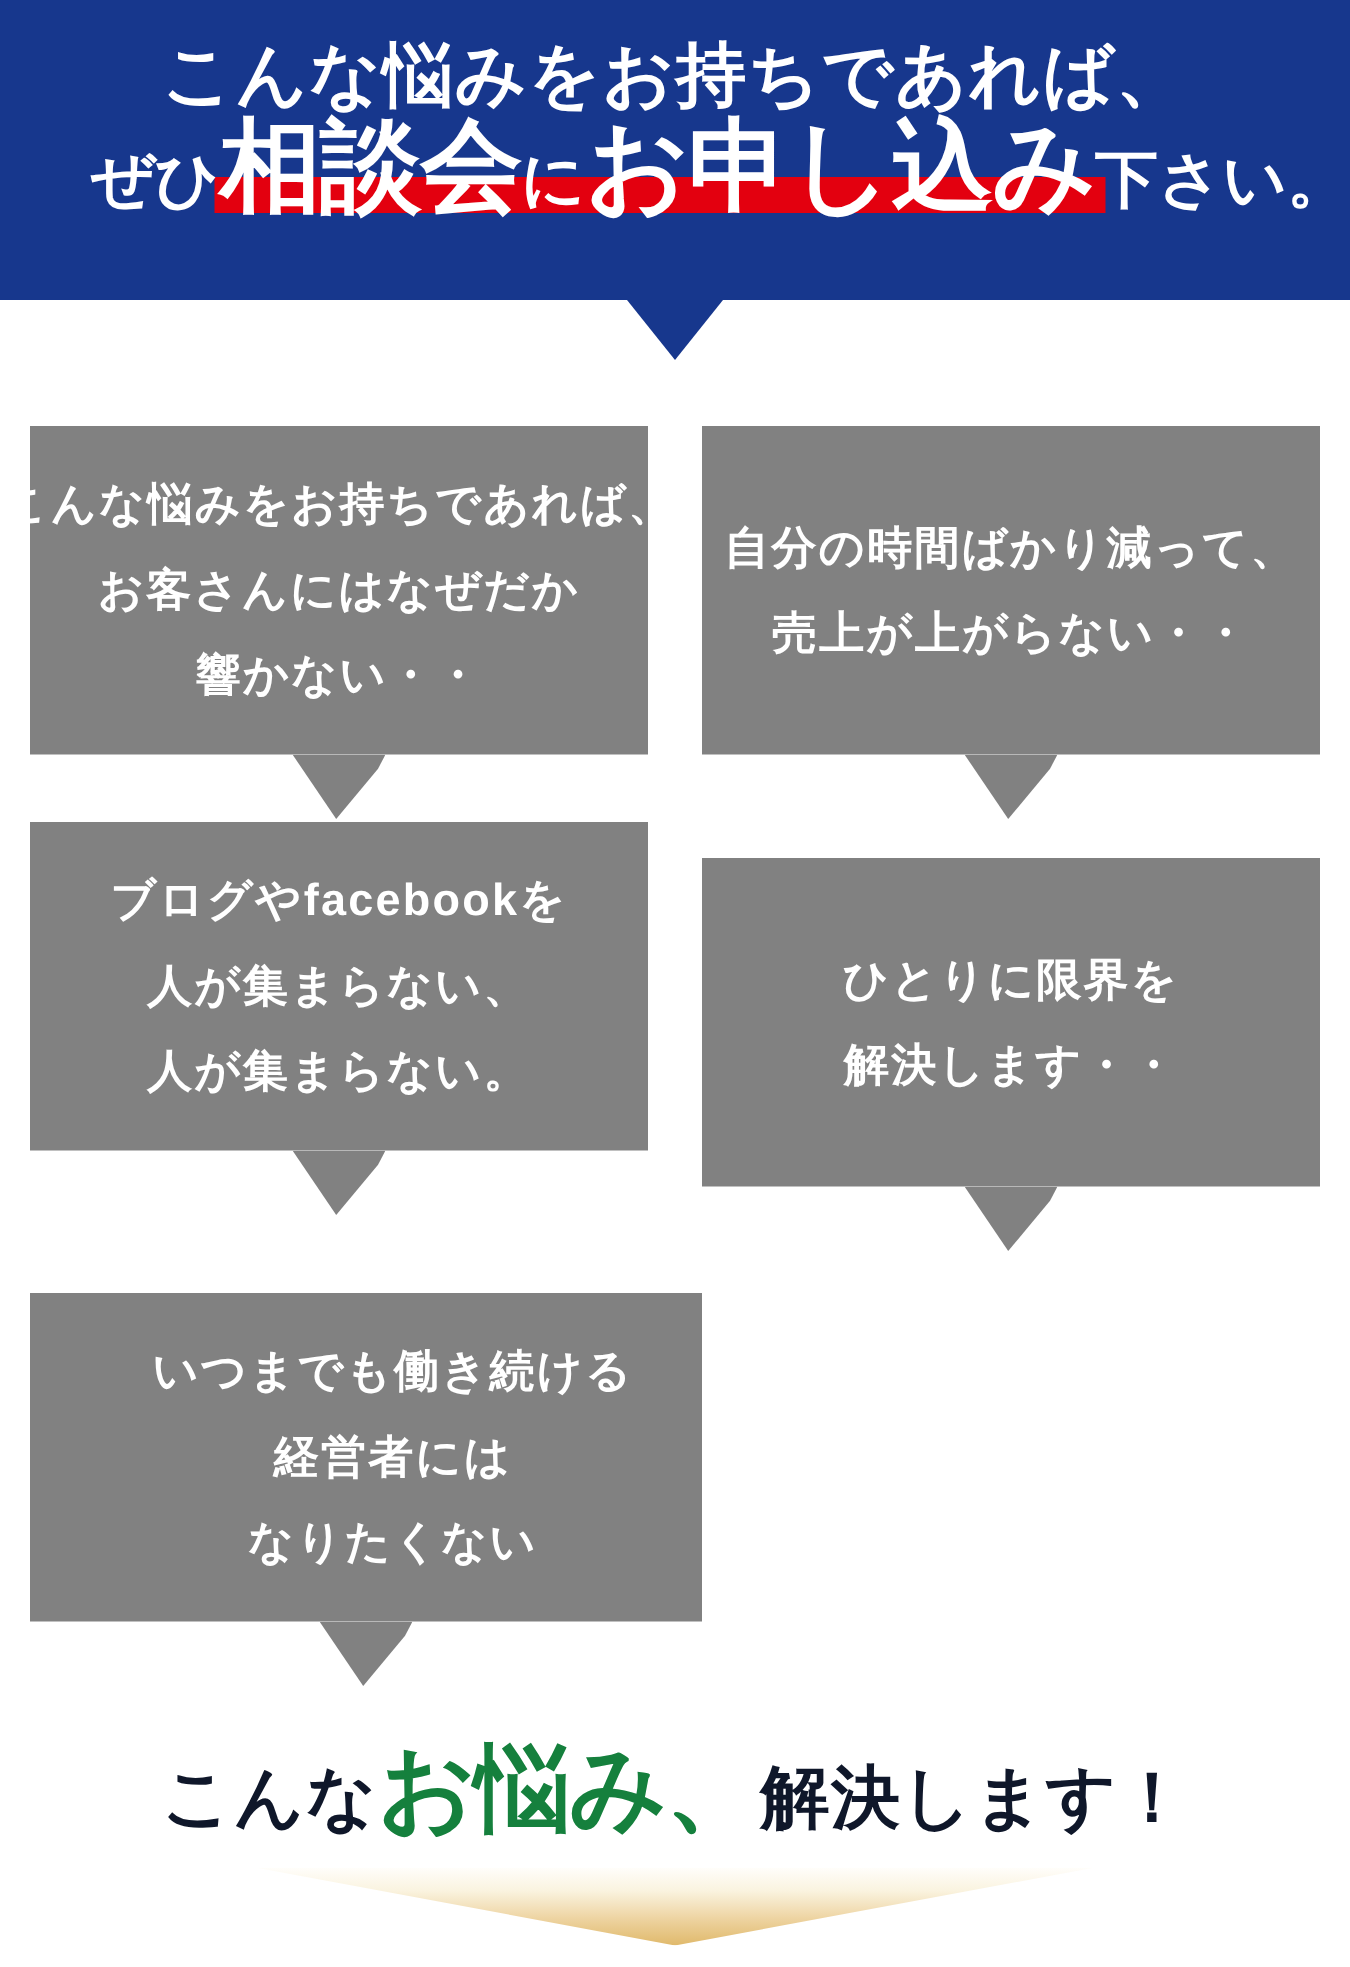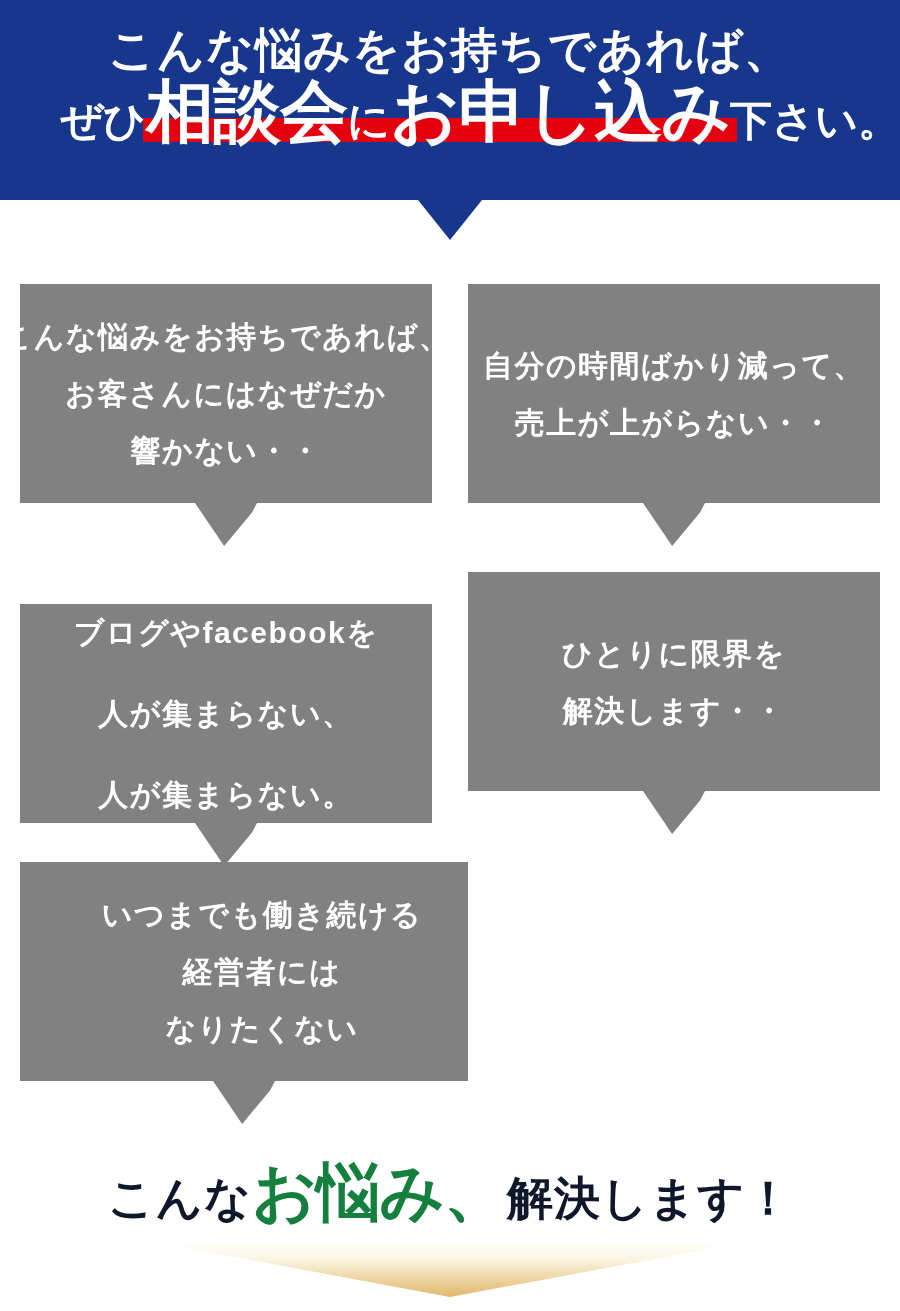--- a/index.html
+++ b/index.html
@@ -43,21 +43,21 @@
   .bubble-line {
     color:#ffffff; font-size:30px; line-height:57px; letter-spacing:1.5px;
     white-space:nowrap; text-align:center;
   }
   .bubble-tail {
     position:absolute; top:100%; left:calc(50% - 31px); width:62px; height:43px;
     background:#818181; clip-path:polygon(0 0,100% 0,92% 22%,47% 100%);
   }
   .b1 { top:284px; left:20px;  }
   .b2 { top:284px; left:468px; }
-  .b3 { top:604px; left:20px;justify-content:space-between;  }
+  .b3 { top:548px; left:20px;  }
   .b4 { top:572px; left:468px; }
   .b5 { top:862px; left:20px;padding-left:36px;  }
   .b6 { top:862px; left:468px; }
 
   
   .solve-line {
     position:absolute; top:1160px; left:0; width:900px;
     display:flex; justify-content:center; align-items:baseline; white-space:nowrap;
   }
   .solve-black  { font-size:46px; line-height:1.0; color:#0f172a; letter-spacing:1px; }

